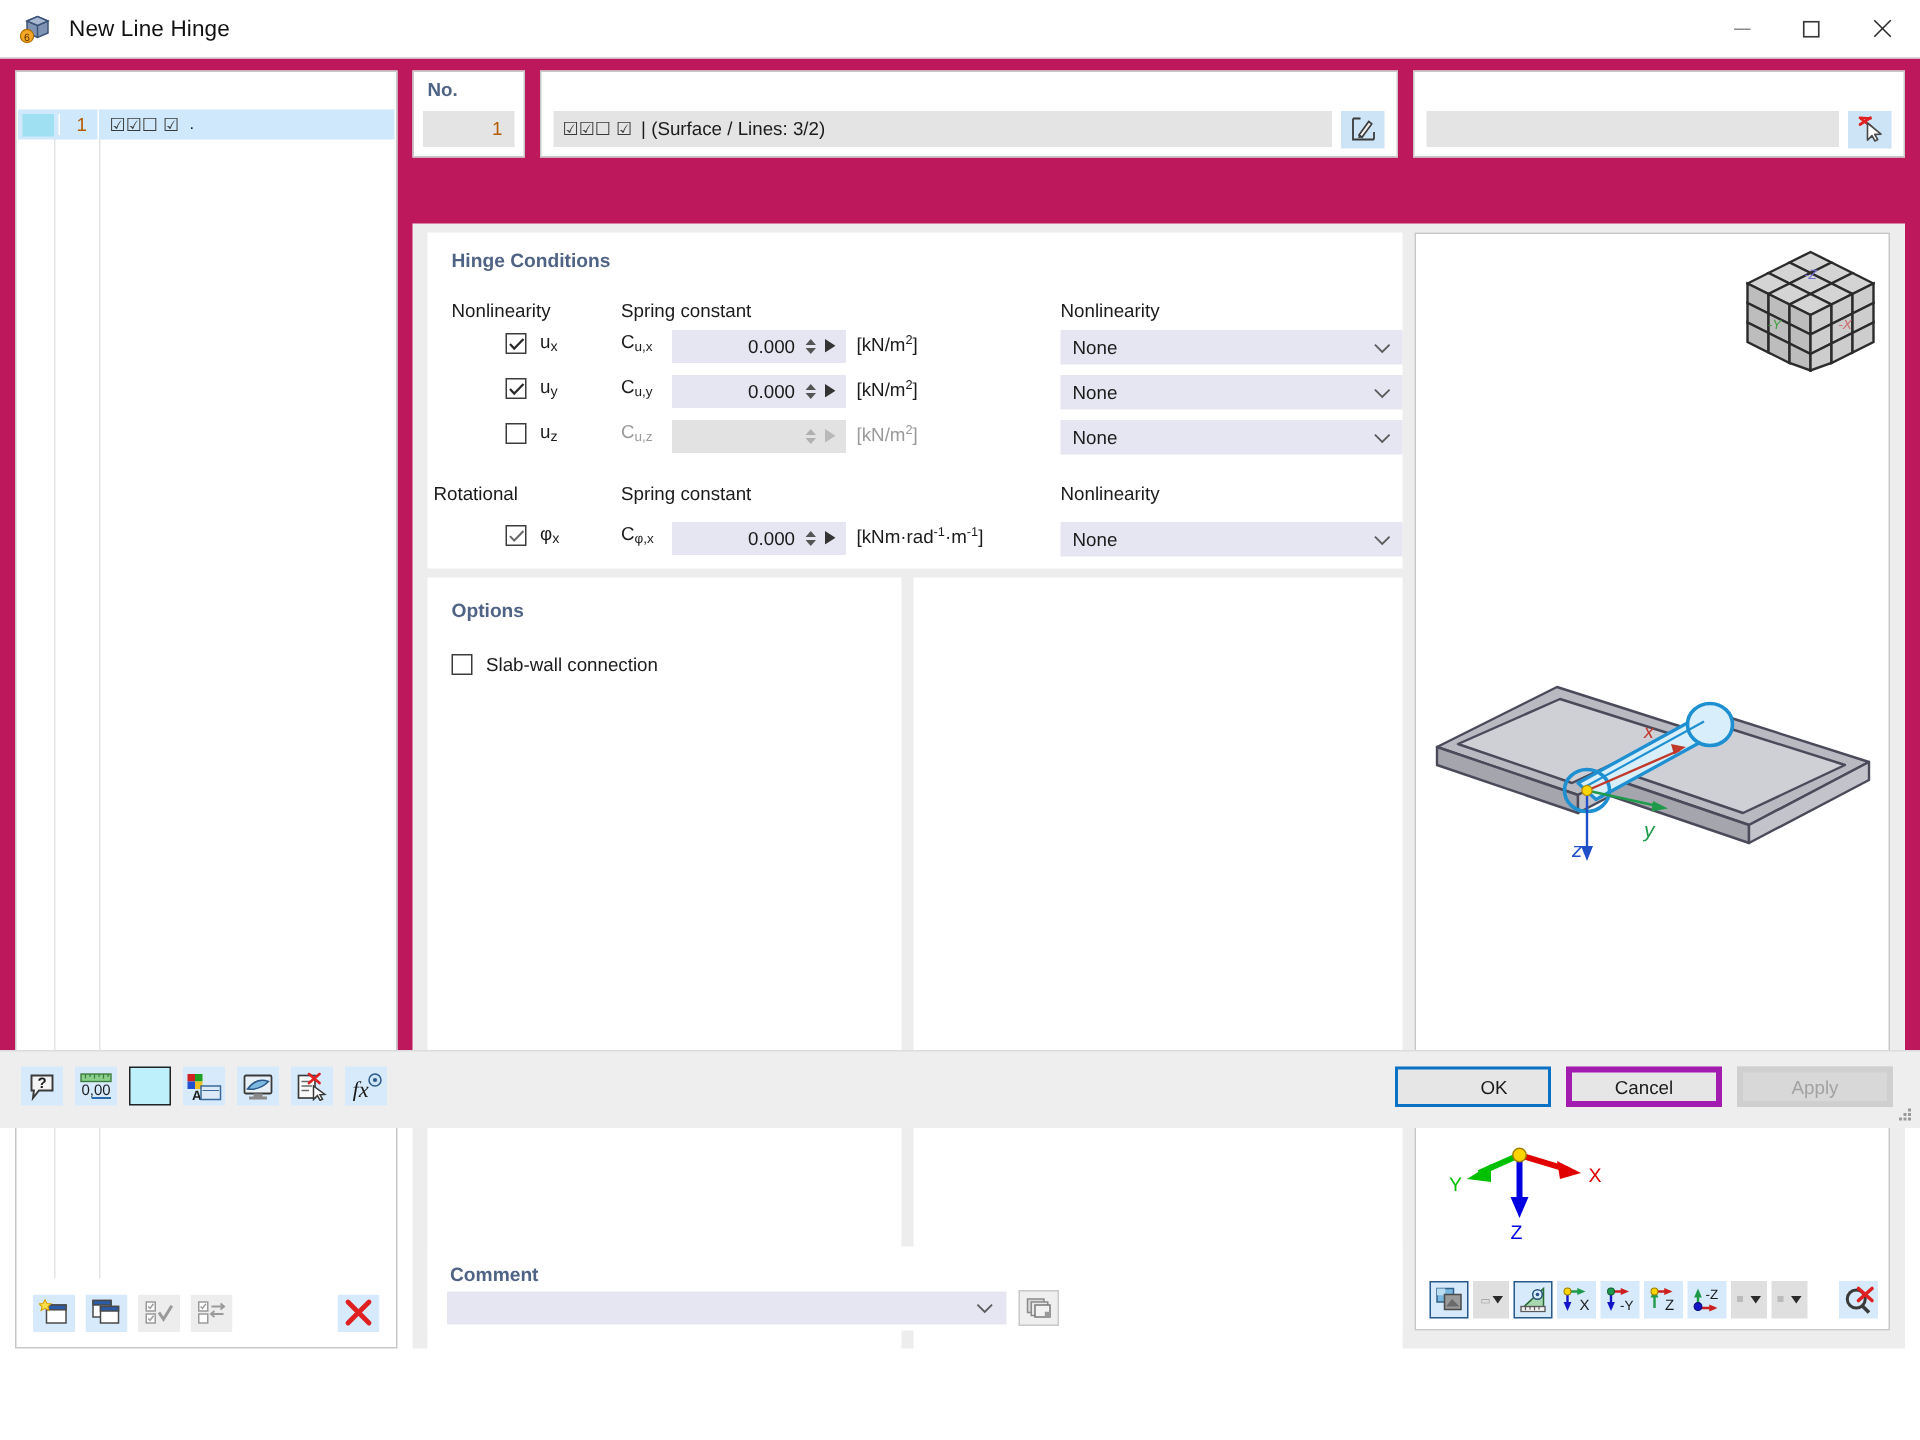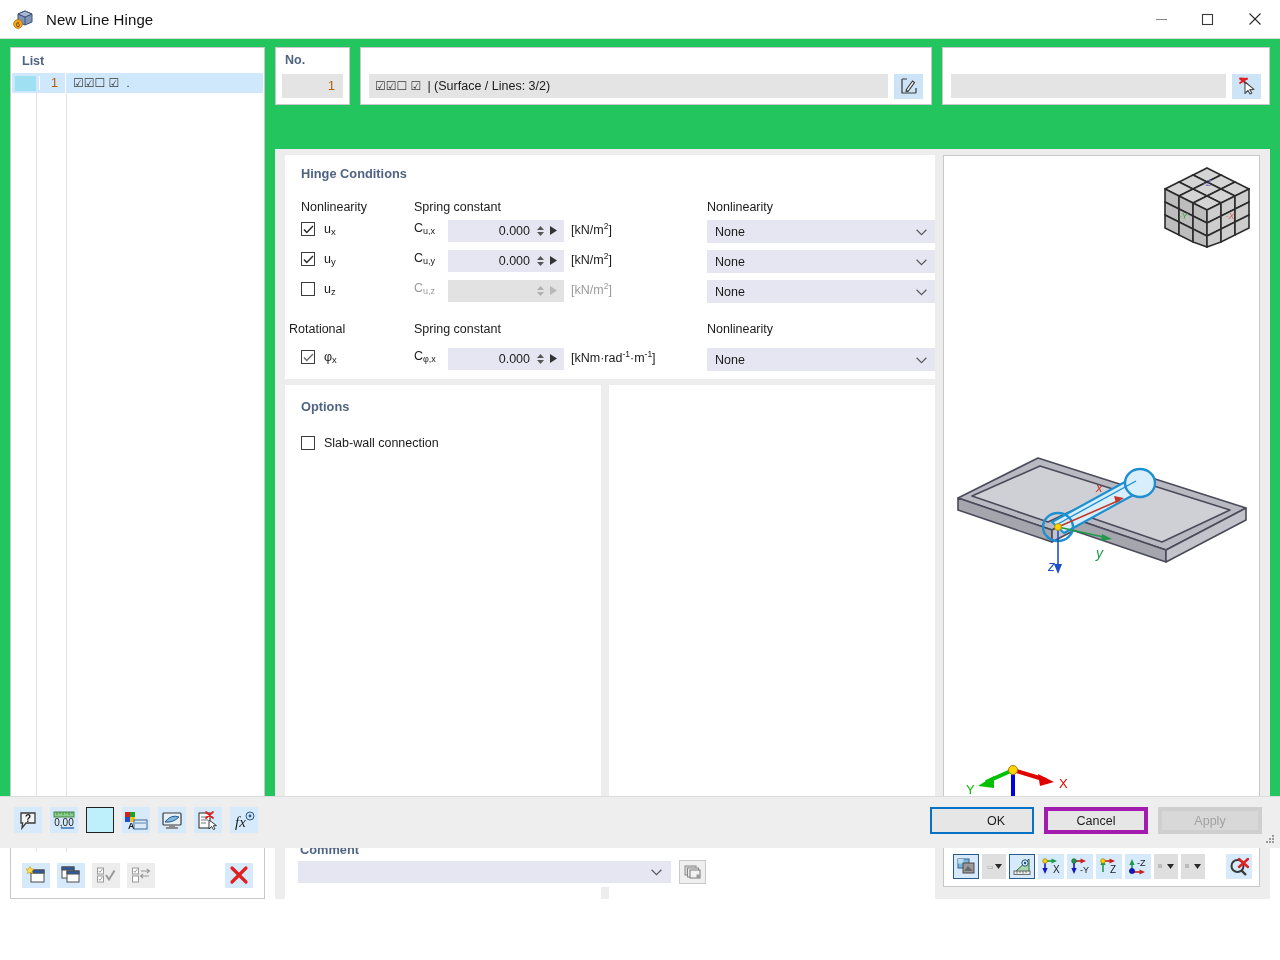--- a/index.html
+++ b/index.html
@@ -6,21 +6,21 @@
   html, body {
     margin: 0; padding: 0;
     width: 1280px; height: 960px;
     overflow: hidden;
     background: #ffffff;
     font-family: "Liberation Sans", sans-serif;
     font-size: 12.5px;
     color: #1b1b1b;
     -webkit-font-smoothing: antialiased;
   }
-  .app { position: relative; width: 1280px; height: 848px; background: #22c55e; }
+  .app { position: relative; width: 1280px; height: 752px; background: #be185d; }
 
   
   .titlebar {
     position: absolute; left: 0; top: 0; width: 1280px; height: 39px;
     background: #ffffff; border-bottom: 1px solid #d8d8d8;
     display: flex; align-items: center;
   }
   .title-icon { margin-left: 13px; width: 22px; height: 22px; position: relative; }
   .title-text { margin-left: 11px; font-size: 15px; color: #111; letter-spacing: .1px; }
   .wincontrols { margin-left: auto; display: flex; height: 39px; }
@@ -101,21 +101,21 @@
   .content { position: absolute; left: 275px; top: 149px; width: 995px; height: 750px; background: #ededed; }
 
   .card { position: absolute; background: #ffffff; }
   .card-title { color: #4f6384; font-weight: bold; font-size: 12.8px; }
 
   .hinge-card { left: 10px; top: 6px; width: 650px; height: 224px; }
   .hinge-card .card-title { position:absolute; left: 16px; top: 11px; }
 
   .hc-hdr { position: absolute; font-size: 12.5px; color: #1b1b1b; }
 
-  .row { position: absolute; height: 24px; display: flex; align-items: center; }
+  .row { position: absolute; height: 24px; display: flex; align-items: center; margin-left: 36px; }
 
   .cb {
     width: 14px; height: 14px; border: 1px solid #3c3c3c; background: #fff;
     display: inline-flex; align-items: center; justify-content: center; flex: none;
   }
   .cb.off { border-color: #3c3c3c; }
   .cb svg { display:block; }
   .cb-label { margin-left: 9px; font-size: 12.5px; }
   .cb-label .sub { font-size: 9.5px; vertical-align: -2px; }
 
@@ -221,21 +221,20 @@
       <div class="wc close">
         <svg width="14" height="14" viewBox="0 0 14 14">
             <line x1="1.5" y1="1.5" x2="12.5" y2="12.5" stroke="#2a2a2a" stroke-width="1.1"></line>
             <line x1="12.5" y1="1.5" x2="1.5" y2="12.5" stroke="#2a2a2a" stroke-width="1.1"></line>
           </svg>
       </div>
     </div>
   </div>
 
   <div class="panel list-panel">
-    <div class="list-head panel-label">List</div>
     <div class="vgrid" style="left:25px;"></div>
     <div class="vgrid" style="left:55px;"></div>
     <div class="list-rows">
       <div class="list-row">
         <div class="lr-swatch"></div>
         <div class="lr-num">1</div>
         <div class="lr-cells">
           <span class="cbglyph">☑☑☐ ☑</span>
           <span style="margin-left:7px;font-size:11px;">.</span>
         </div>

